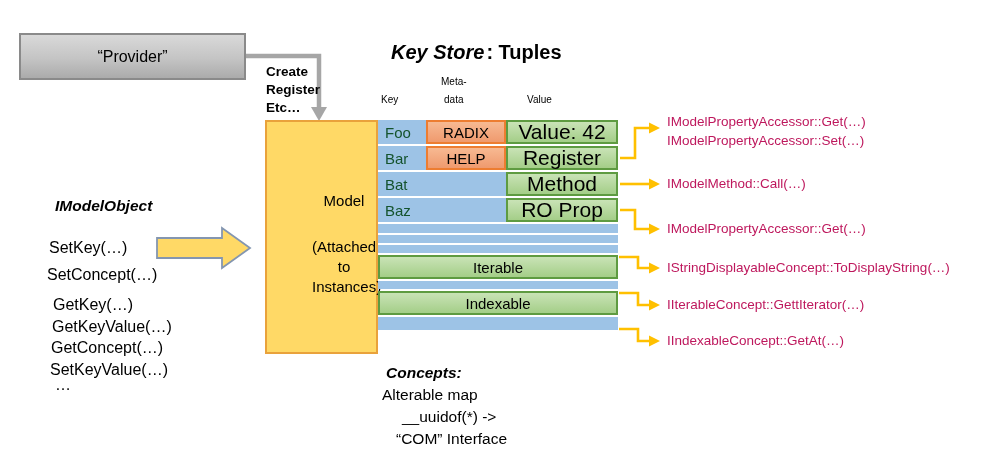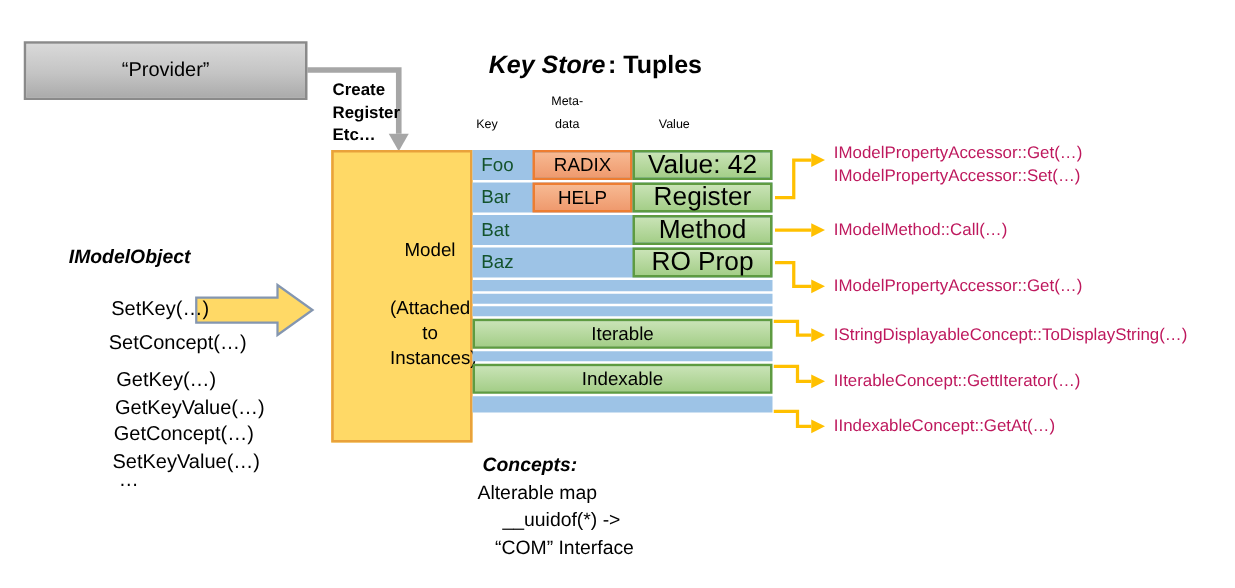--- a/index.html
+++ b/index.html
@@ -51,21 +51,21 @@
     display:flex;align-items:center;justify-content:center;font-size:21px;text-align:right;
   }
   .concept-bar{
     height:24px;box-sizing:border-box;
     background:linear-gradient(180deg,#c9e3b6 0%,#a4ce88 100%);border:2px solid #5e9b41;
     display:flex;align-items:center;justify-content:center;font-size:15px;
   }
 
   
   .imo-heading{left:55px;top:197px;font-size:15.5px;font-weight:bold;font-style:italic;}
-  .method{font-size:16px;white-space:nowrap;margin-left:40px;}
+  .method{font-size:16px;white-space:nowrap;}
 
   
   .annot{left:667px;font-size:13.5px;color:#be185d;white-space:nowrap;}
   .annot-pair{line-height:19px;}
 
   
   .footer-line{font-size:15.5px;white-space:nowrap;}
   .footer-heading{font-weight:bold;font-style:italic;}
 </style>
 </head>

